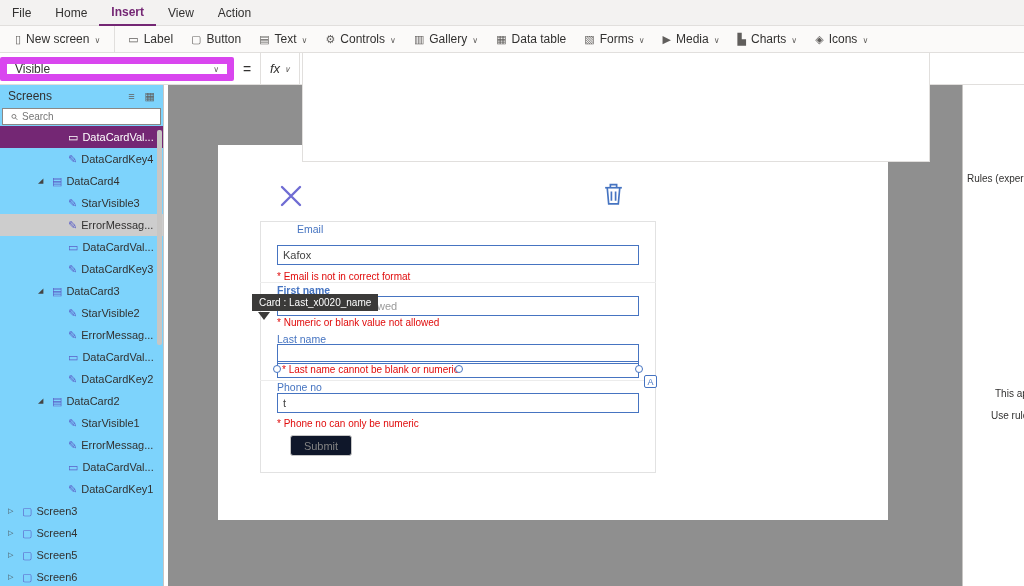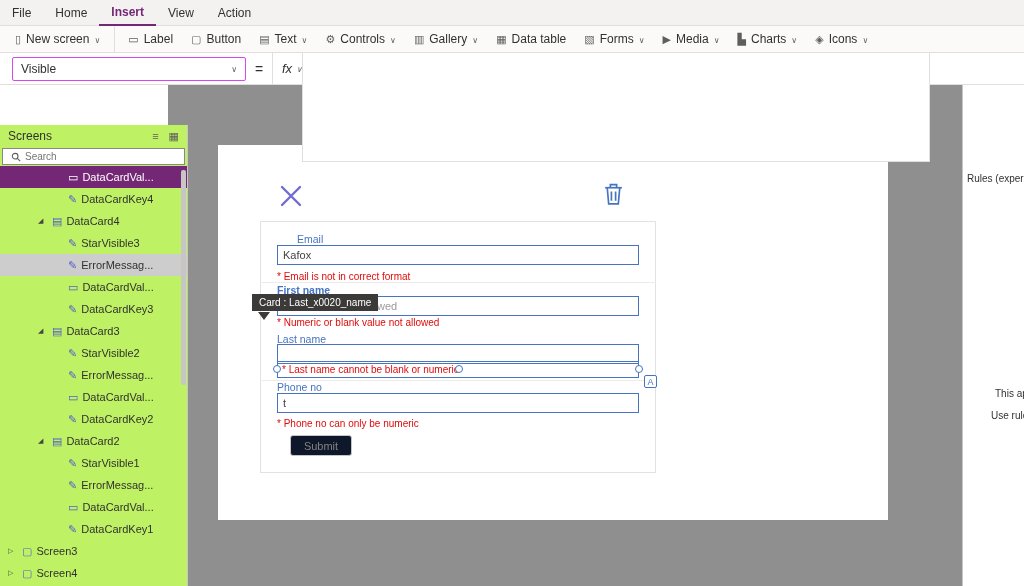--- a/index.html
+++ b/index.html
@@ -19,35 +19,35 @@
   .ribbon { position:absolute; top:26px; left:0; right:0; height:27px; background:#fbfaf9;
     border-bottom:1px solid #e1dfdd; display:flex; align-items:stretch; padding-left:6px; z-index:20; }
   .ribbon-item { display:flex; align-items:center; gap:5px; font-size:12px; color:#323130; padding:0 9px; cursor:default; }
   .ribbon-item.sep-after { border-right:1px solid #e1dfdd; padding-right:14px; margin-right:4px; }
   .ribbon-icon { font-size:11px; color:#605e5c; }
   .caret { font-size:8px; color:#605e5c; margin-top:2px; }
 
   
   .formula-row { position:absolute; top:53px; left:0; right:0; height:32px; background:#fff;
     border-bottom:1px solid #e1dfdd; display:flex; align-items:center; z-index:15; }
-  .property-select { width:234px; margin-left:12px; height:24px; border:1px solid #d946ef; border-radius:2px;
+  .property-select { width:234px; margin-left:0; height:24px; border:7px solid #d946ef; border-radius:2px;
     background:#fff; display:flex; align-items:center; justify-content:space-between; padding:0 8px; font-size:12px; color:#323130; }
   .equals-sign { width:26px; text-align:center; font-size:14px; color:#323130; }
   .fx-button { display:flex; align-items:center; gap:4px; border-left:1px solid #e1dfdd; border-right:1px solid #e1dfdd;
     align-self:stretch; padding:0 9px; font-size:13px; font-style:italic; color:#323130; }
   .formula-editor { position:absolute; left:302px; top:53px; width:628px; height:109px; background:#fff;
     border:1px solid #e1dfdd; border-top:none; z-index:16; padding:8px 10px; }
   .formula-text { font-family:"Liberation Mono","DejaVu Sans Mono",monospace; font-size:12px; white-space:pre-wrap; }
   .seg.func { color:#1e34c8; }
   .seg.ident { color:#742774; font-style:italic; }
   .seg.plain { color:#323130; }
 
   
-  .sidebar { position:absolute; top:85px; left:0; bottom:0; width:188px; background:#bef264;
-    border-right:1px solid #c8c6c4; z-index:10;margin-top:40px; }
+  .sidebar { position:absolute; top:85px; left:0; bottom:0; width:164px; background:#7dd3fc;
+    border-right:1px solid #c8c6c4; z-index:10; }
   .sidebar-header { height:22px; display:flex; align-items:center; padding:0 8px; font-size:12px; color:#323130; }
   .sidebar-header .hdr-icons { margin-left:auto; display:flex; gap:10px; }
   .hdr-icon { font-size:11px; color:#605e5c; }
   .search-box { margin:1px 2px; height:17px; border:1px solid #8a8886; background:#fff; display:flex;
     align-items:center; gap:4px; padding:0 8px; }
   .search-box input { border:none; outline:none; font-size:10px; width:130px; color:#323130;
     font-family:"Liberation Sans",sans-serif; }
   .tree { position:relative; }
   .tree-item { height:22px; display:flex; align-items:center; gap:4px; font-size:11px; color:#323130; cursor:default; }
   .tree-item.selected { background:#cdcdcd; }
@@ -329,21 +329,21 @@
           <path d="M8 6 V3 h6 v3"></path>
           <path d="M5 6 l1.4 15.5 h9.2 L17 6"></path>
           <path d="M9 9.5 v9 M13 9.5 v9"></path>
       </svg>
     </span>
 
     <div class="form-outline"></div>
     <div class="card-line" style="top:137px;"></div>
     <div class="card-line" style="top:235px;"></div>
 
-    <div class="field-label" style="top:88px;padding-left:20px;">Email</div>
+    <div class="field-label" style="top:78px;padding-left:20px;">Email</div>
     <div class="field-input" style="top:100px;">
       <span>Kafox</span>
     </div>
     <div class="field-error" style="top:126px;">* Email is not in correct format</div>
 
     <div class="field-label" style="top:139px;font-weight:bold;">First name</div>
     <div class="field-input" style="top:151px;">
       <span class="ghost-text">wed</span>
     </div>
     <div class="field-error" style="top:172px;">* Numeric or blank value not allowed</div>

